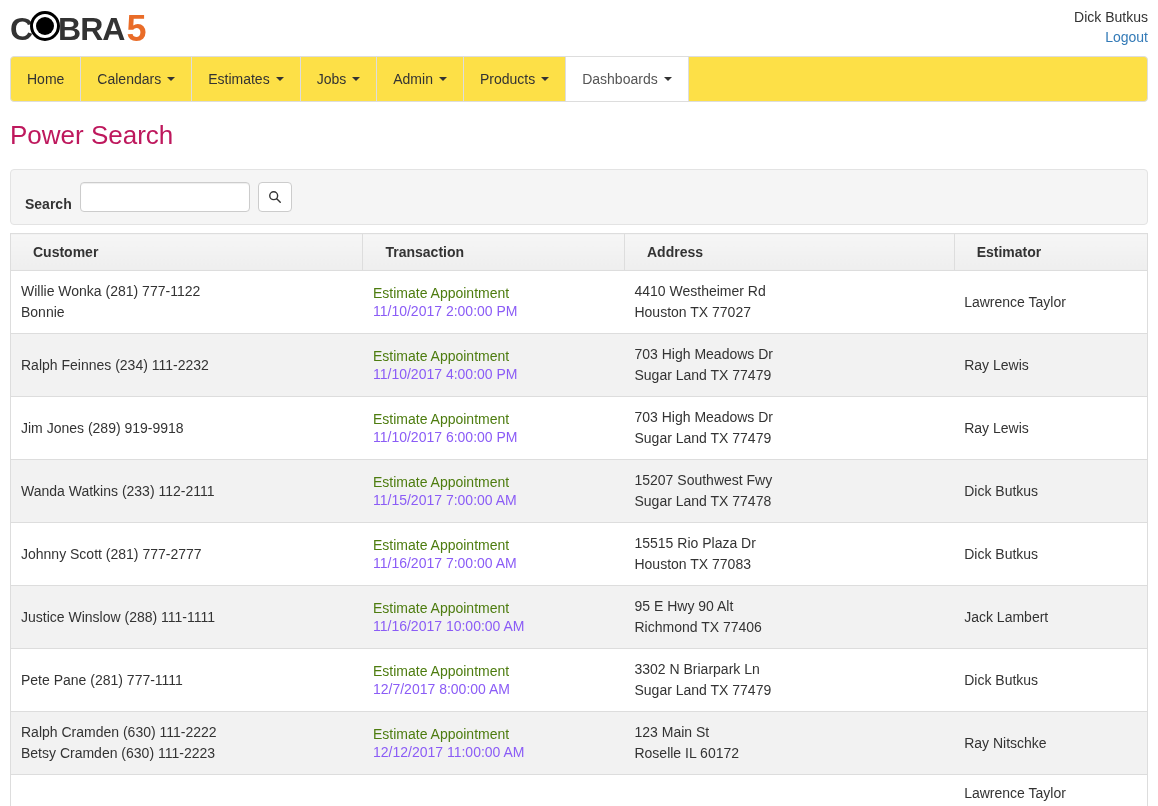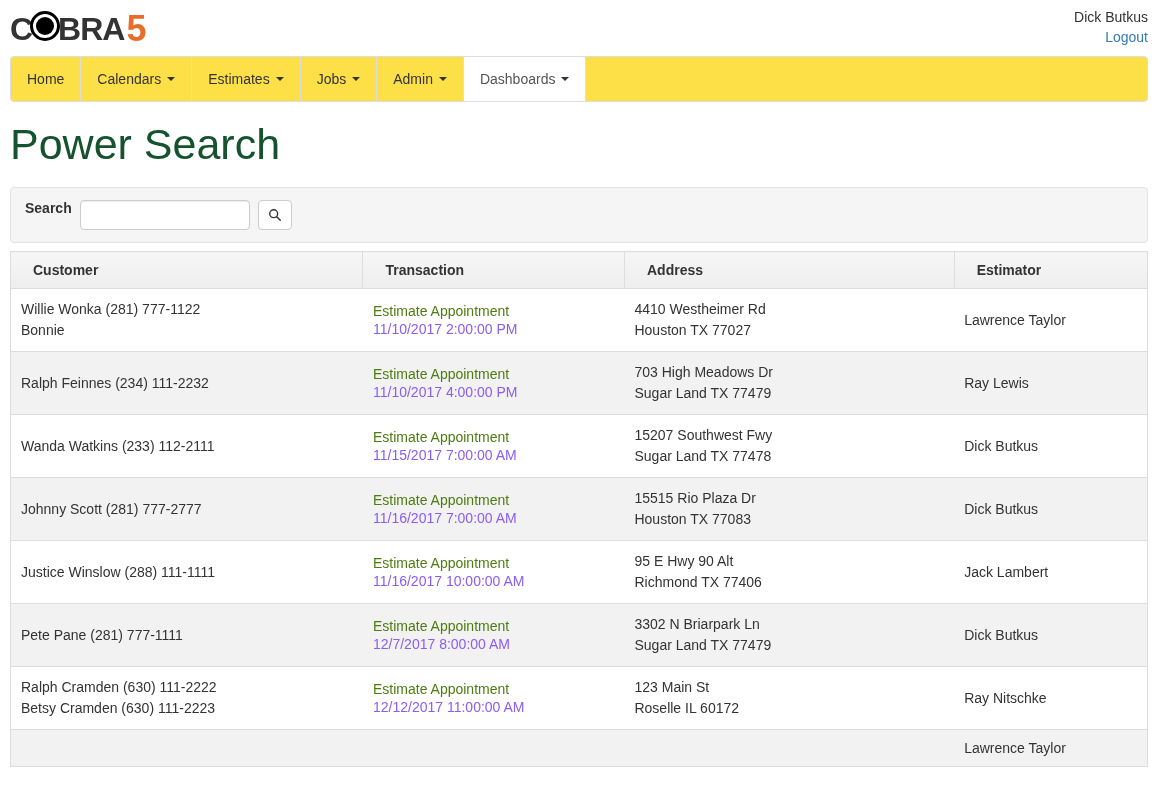--- a/index.html
+++ b/index.html
@@ -11,22 +11,22 @@
 .logo-o { display: inline-flex; align-items: center; justify-content: center; width: 30px; height: 30px; border: 3px solid #000; border-radius: 50%; margin: 0 -2px; vertical-align: middle; position: relative; top: -3px; }
 .logo-icon { width: 18px; height: 18px; background: #000; border-radius: 50%; position: relative; }
 .logo-5 { color: #e96c28; font-size: 36px; font-weight: 700; margin-left: 2px; }
 .header-right { text-align: right; font-size: 14px; line-height: 1.4; }
 .company-name { font-weight: 700; }
 .logout-link { color: #337ab7; cursor: pointer; }
 .navbar { display: flex; border: 1px solid #ddd; border-radius: 4px; background: #fde047; margin-bottom: 18px; }
 .nav-item { padding: 14px 16px; border-right: 1px solid #ddd; cursor: pointer; font-size: 14px; color: #333; display: flex; align-items: center; gap: 4px; }
 .nav-item.active { background: #fff; color: #555; }
 .caret { display: inline-block; width: 0; height: 0; border-left: 4px solid transparent; border-right: 4px solid transparent; border-top: 4px solid #333; margin-left: 2px; }
-.page-title { font-size: 43px; font-weight: 400; color: #14532d; margin-bottom: 18px; }
-.search-panel { background: #f5f5f5; border: 1px solid #e3e3e3; border-radius: 4px; padding: 12px 14px; margin-bottom: 8px; display: flex; align-items: flex-start; gap: 8px; }
+.page-title { font-size: 26px; font-weight: 400; color: #be185d; margin-bottom: 18px; }
+.search-panel { background: #f5f5f5; border: 1px solid #e3e3e3; border-radius: 4px; padding: 12px 14px; margin-bottom: 8px; display: flex; align-items: flex-end; gap: 8px; }
 .search-label { font-weight: 700; }
 .search-input { width: 170px; height: 30px; border: 1px solid #ccc; border-radius: 4px; padding: 4px 8px; font-size: 14px; box-shadow: inset 0 1px 1px rgba(0,0,0,0.07); }
 .search-btn { width: 34px; height: 30px; border: 1px solid #ccc; background: #fff; border-radius: 4px; cursor: pointer; display: flex; align-items: center; justify-content: center; }
 .data-table { width: 100%; border: 1px solid #ddd; border-collapse: collapse; }
 .data-table th { background: linear-gradient(#f6f6f6, #eee); text-align: left; padding: 10px 22px; border: 1px solid #ddd; font-weight: 700; font-size: 14px; }
 .data-table td { padding: 10px 10px; border-top: 1px solid #ddd; vertical-align: middle; font-size: 14px; }
 .data-table tbody tr:nth-child(even) { background: #f2f2f2; }
 .trans-link { color: #4d7c0f; cursor: pointer; display: inline-block; margin-bottom: 2px; }
 .cust-line { line-height: 1.5; }
 .addr-line { line-height: 1.5; }
@@ -65,20 +65,24 @@
         <span class="caret"></span>
       </div>
     <div class="nav-item">
         <span>Jobs</span>
         <span class="caret"></span>
       </div>
     <div class="nav-item">
         <span>Admin</span>
         <span class="caret"></span>
       </div>
+    <div class="nav-item">
+        <span>Products</span>
+        <span class="caret"></span>
+      </div>
     <div class="nav-item active">
         <span>Dashboards</span>
         <span class="caret"></span>
       </div>
   </div>
 
   <h1 class="page-title">Power Search</h1>
 
   <div class="search-panel">
     <span class="search-label">Search</span>
@@ -119,20 +123,31 @@
           </td>
           <td><span class="trans-link">Estimate Appointment</span><br><span class="trans-time">11/10/2017 4:00:00 PM</span></td>
           <td>
             <div class="addr-line">703 High Meadows Dr</div>
             <div class="addr-line">Sugar Land TX 77479</div>
           </td>
           <td>Ray Lewis</td>
         </tr>
         <tr>
           <td>
+            <div class="cust-line">Jim Jones (289) 919-9918</div>
+          </td>
+          <td><span class="trans-link">Estimate Appointment</span><br><span class="trans-time">11/10/2017 6:00:00 PM</span></td>
+          <td>
+            <div class="addr-line">703 High Meadows Dr</div>
+            <div class="addr-line">Sugar Land TX 77479</div>
+          </td>
+          <td>Ray Lewis</td>
+        </tr>
+        <tr>
+          <td>
             <div class="cust-line">Wanda Watkins (233) 112-2111</div>
           </td>
           <td><span class="trans-link">Estimate Appointment</span><br><span class="trans-time">11/15/2017 7:00:00 AM</span></td>
           <td>
             <div class="addr-line">15207 Southwest Fwy</div>
             <div class="addr-line">Sugar Land TX 77478</div>
           </td>
           <td>Dick Butkus</td>
         </tr>
         <tr>

